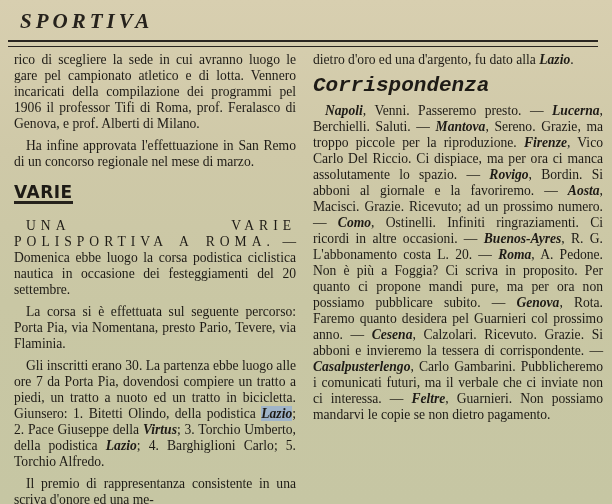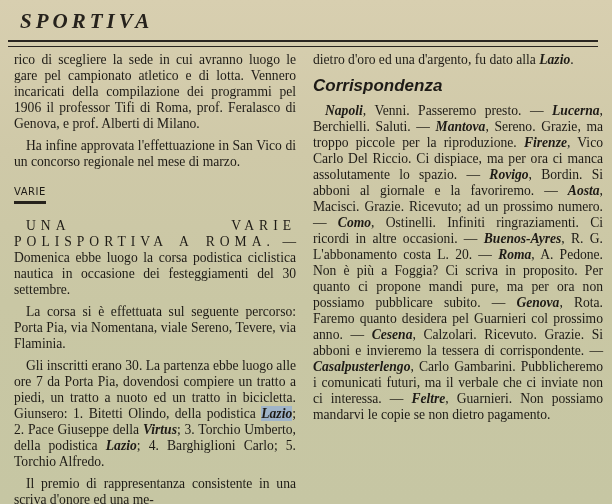--- a/index.html
+++ b/index.html
@@ -19,44 +19,44 @@
   .rule {
     position:absolute; left:0; top:40px; width:590px; height:4px;
     border-top:2px solid #2a2621; border-bottom:1px solid #2a2621;
   }
   .col { position:absolute; top:52px; font-family:"Liberation Serif", serif; font-size:13.6px; line-height:16px; }
   .col-left { left:6px; width:282px; }
   .col-right { left:305px; width:290px; }
   p { margin:0; text-align:justify; }
   .indent { text-indent:12px;margin-top:6px; }
   .sec-title {
-    font-family:"DejaVu Sans", sans-serif; font-weight:normal; font-size:10px;
+    font-family:"DejaVu Sans", sans-serif; font-weight:bold; font-size:17px;
     margin:14px 0 8px 0; display:inline-block; border-bottom:3px solid #26221c; padding-bottom:1px; letter-spacing:0.5px;
   }
   .corr-title {
-    font-family:Liberation Sans, sans-serif; font-style:italic; font-weight:bold; font-size:17px;
+    font-family:Liberation Mono, monospace; font-style:italic; font-weight:bold; font-size:21px;
     margin:10px 0 9px 0;
   }
   .spaced { letter-spacing:5px; }
   i { font-weight:bold; }
   .hl { background:#9fb4c9; }
 </style>
 </head>
 <body>
 
 <div class="page">
   <div class="masthead">SPORTIVA</div>
   <div class="rule"></div>
 
   <div class="col col-left">
     <p>rico di scegliere la sede in cui avranno luogo le gare pel campionato atletico e di lotta. Vennero incaricati della compilazione dei programmi pel 1906 il professor Tifi di Roma, prof. Feralasco di Genova, e prof. Alberti di Milano.</p>
-    <p class="indent">Ha infine approvata l'effettuazione in San Vico di un concorso regionale nel mese di marzo.</p>
+    <p class="indent">Ha infine approvata l'effettuazione in San Remo di un concorso regionale nel mese di marzo.</p>
     <div class="sec-title">VARIE</div>
-    <p class="indent"><span class="spaced">UNA VARIE POLISPORTIVA A ROMA.</span><span> — Domenica ebbe luogo la corsa podistica ciclistica nautica in occasione dei festeggiamenti del 30 settembre.</span></p>
-    <p class="indent">La corsa si è effettuata sul seguente percorso: Porta Pia, via Nomentana, viale Sereno, Tevere, via Flaminia.</p>
+    <p class="indent"><span class="spaced">UNA VARIE POLISPORTIVA A ROMA.</span><span> — Domenica ebbe luogo la corsa podistica ciclistica nautica in occasione dei festeggiamenti del 20 settembre.</span></p>
+    <p class="indent">La corsa si è effettuata sul seguente percorso: Porta Pia, via Nomentana, presto Pario, Tevere, via Flaminia.</p>
     <p class="indent"><span>Gli inscritti erano 30. La partenza ebbe luogo alle ore 7 da Porta Pia, dovendosi compiere un tratto a piedi, un tratto a nuoto ed un tratto in bicicletta. Giunsero: 1. Bitetti Olindo, della podistica </span><i class="hl">Lazio</i><span>; 2. Pace Giuseppe della </span><i>Virtus</i><span>; 3. Torchio Umberto, della podistica </span><i>Lazio</i><span>; 4. Barghiglioni Carlo; 5. Torchio Alfredo.</span></p>
     <p class="indent">Il premio di rappresentanza consistente in una scriva d'onore ed una me-</p>
   </div>
 
   <div class="col col-right">
     <p><span>dietro d'oro ed una d'argento, fu dato alla </span><i>Lazio</i><span>.</span></p>
     <div class="corr-title">Corrispondenza</div>
     <p class="indent">
       <i>Napoli</i><span>, Venni. Passeremo presto. — </span><i>Lucerna</i><span>, Berchielli. Saluti. — </span><i>Mantova</i><span>, Sereno. Grazie, ma troppo piccole per la riproduzione. </span><i>Firenze</i><span>, Vico Carlo Del Riccio. Ci dispiace, ma per ora ci manca assolutamente lo spazio. — </span><i>Rovigo</i><span>, Bordin. Si abboni al giornale e la favoriremo. — </span><i>Aosta</i><span>, Macisci. Grazie. Ricevuto; ad un prossimo numero. — </span><i>Como</i><span>, Ostinelli. Infiniti ringraziamenti. Ci ricordi in altre occasioni. — </span><i>Buenos-Ayres</i><span>, R. G. L'abbonamento costa L. 20. — </span><i>Roma</i><span>, A. Pedone. Non è più a Foggia? Ci scriva in proposito. Per quanto ci propone mandi pure, ma per ora non possiamo pubblicare subito. — </span><i>Genova</i><span>, Rota. Faremo quanto desidera pel Guarnieri col prossimo anno. — </span><i>Cesena</i><span>, Calzolari. Ricevuto. Grazie. Si abboni e invieremo la tessera di corrispondente. — </span><i>Casalpusterlengo</i><span>, Carlo Gambarini. Pubblicheremo i comunicati futuri, ma il verbale che ci inviate non ci interessa. — </span><i>Feltre</i><span>, Guarnieri. Non possiamo mandarvi le copie se non dietro pagamento.</span>
     </p>

